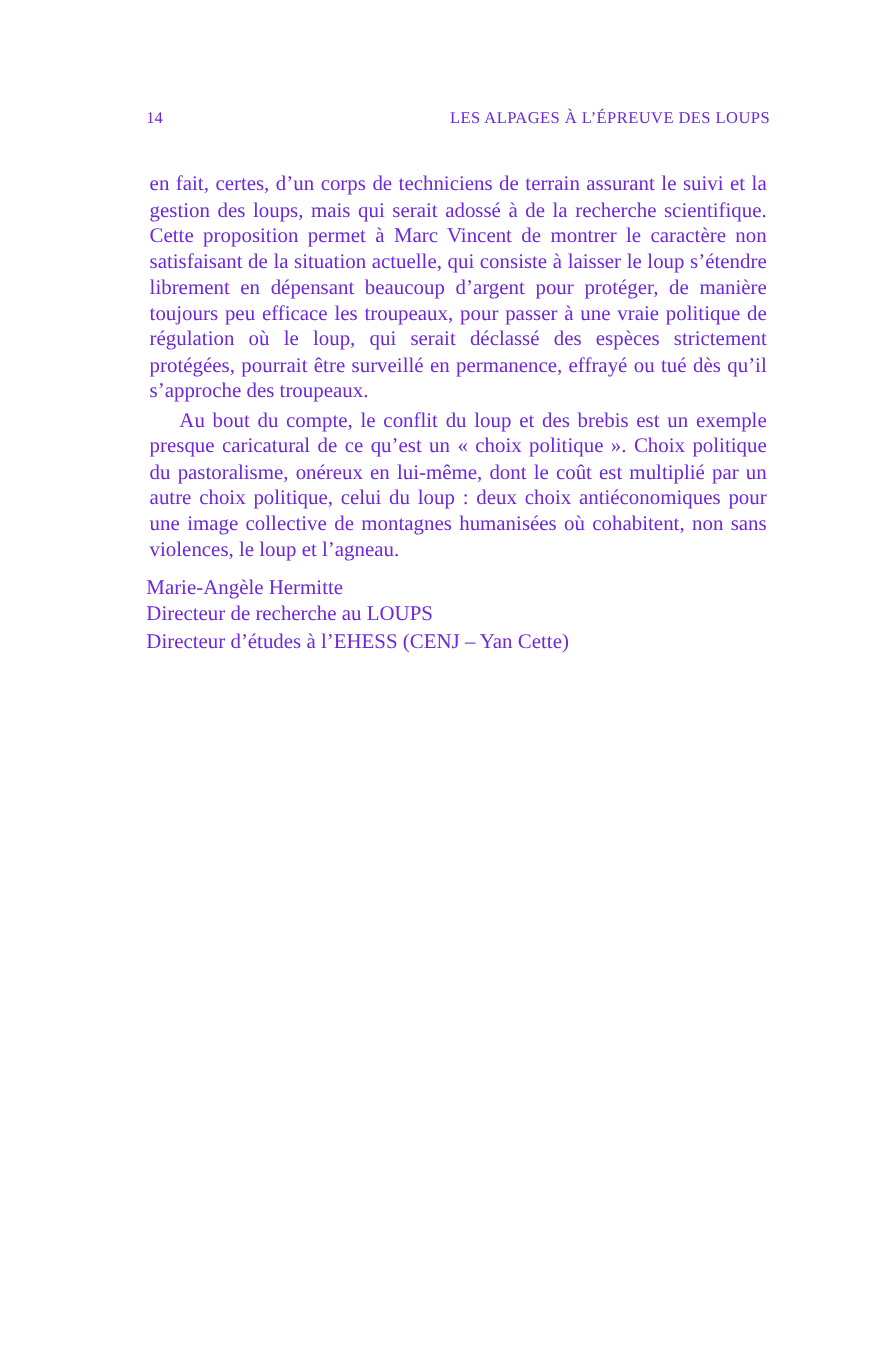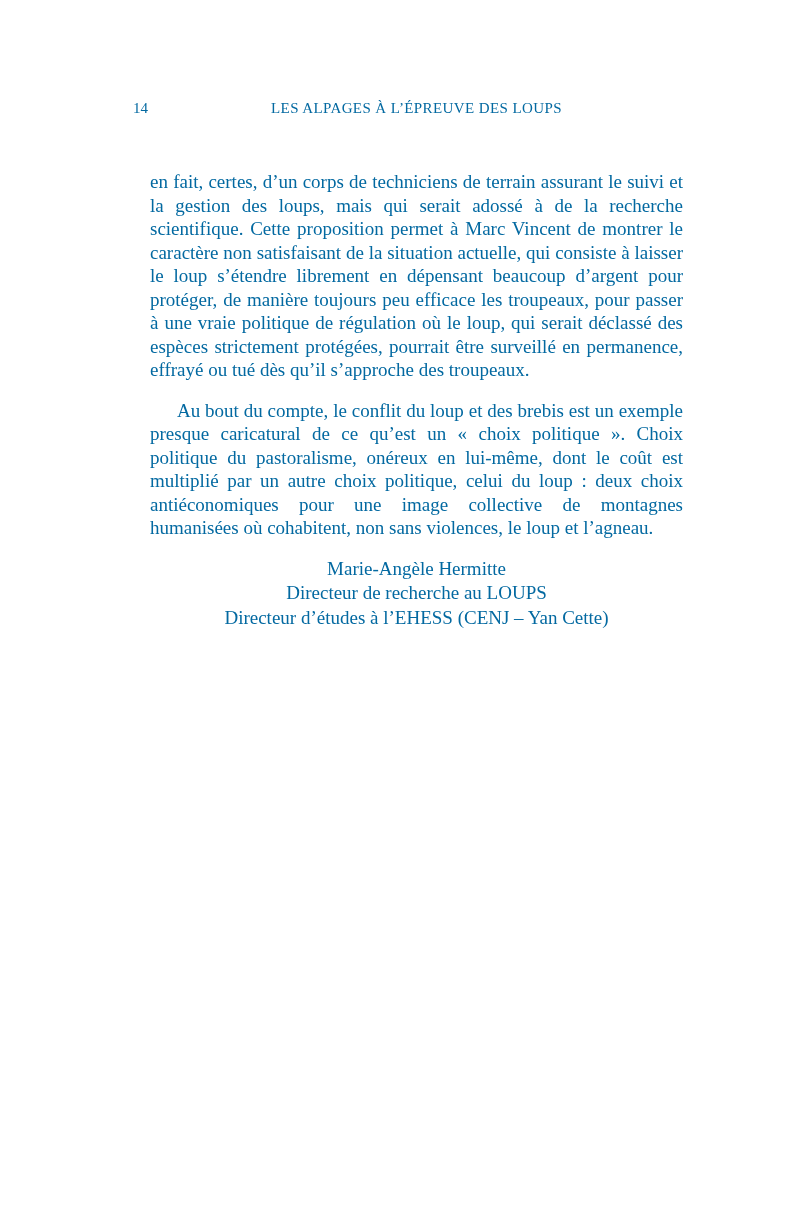--- a/index.html
+++ b/index.html
@@ -3,54 +3,54 @@
 <meta charset="utf-8">
 <style>
   * { margin: 0; padding: 0; box-sizing: border-box; }
   html, body { background: #ffffff; }
   .page {
     position: relative;
     width: 800px;
     height: 1227px;
     background: #ffffff;
     font-family: "Liberation Serif", "DejaVu Serif", serif;
-    color: #0369a1;
+    color: #6d28d9;
     overflow: hidden;
   }
   .running-header {
     position: absolute;
     top: 99px;
     left: 133px;
     width: 567px;
     font-size: 15px;
     line-height: 18px;
   }
   .page-number {
     position: absolute;
     left: 0;
     top: 0;
   }
   .running-title {
-    text-align: center;
+    text-align: right;
     letter-spacing: 0.4px;
   }
   .content {
     position: absolute;
     top: 153px;
     left: 133px;
     width: 567px;
     font-size: 19px;
     line-height: 23.5px;
     text-align: justify;
   }
-  .content p.para { margin: 17px; }
+  .content p.para { margin: 3px; }
   .content p.para.indented { text-indent: 27px; }
   .signature {
     margin-top: 11px;
-    text-align: center;
+    text-align: left;
     font-size: 19px;
     line-height: 24.5px;
   }
 </style>
 </head>
 <body>
 
 <div class="page">
 
   <div class="running-header">

